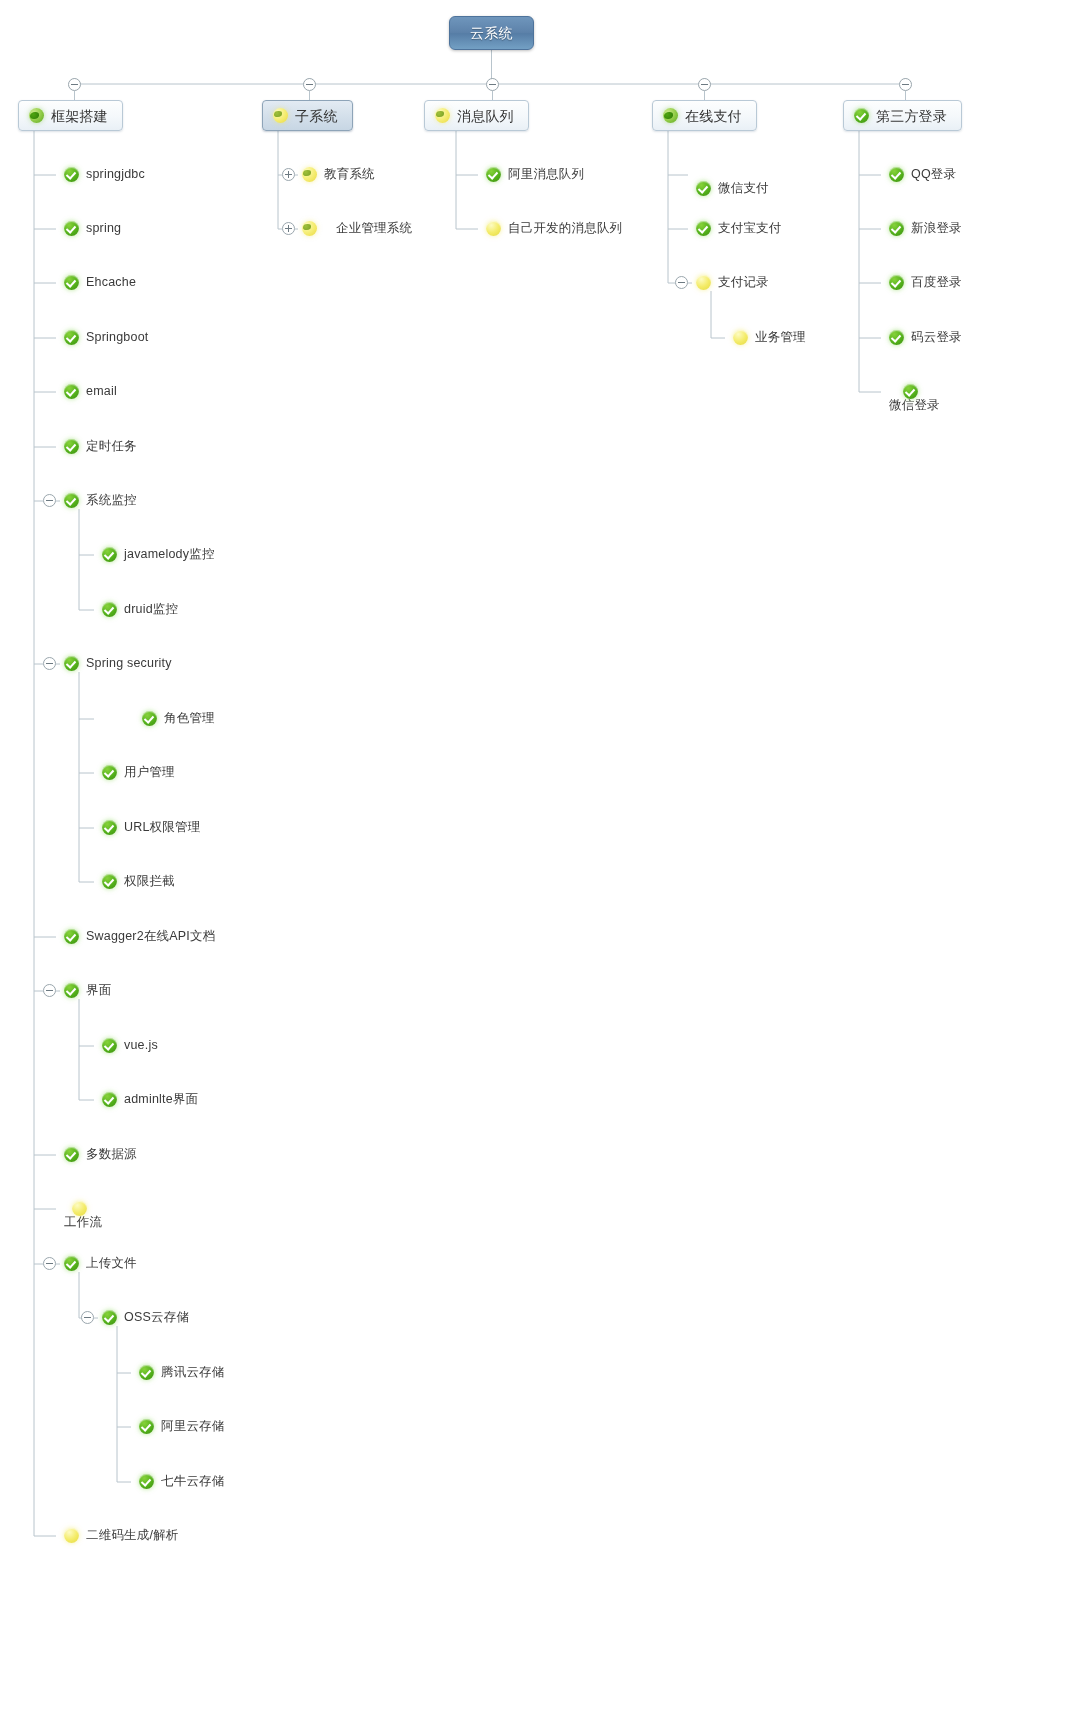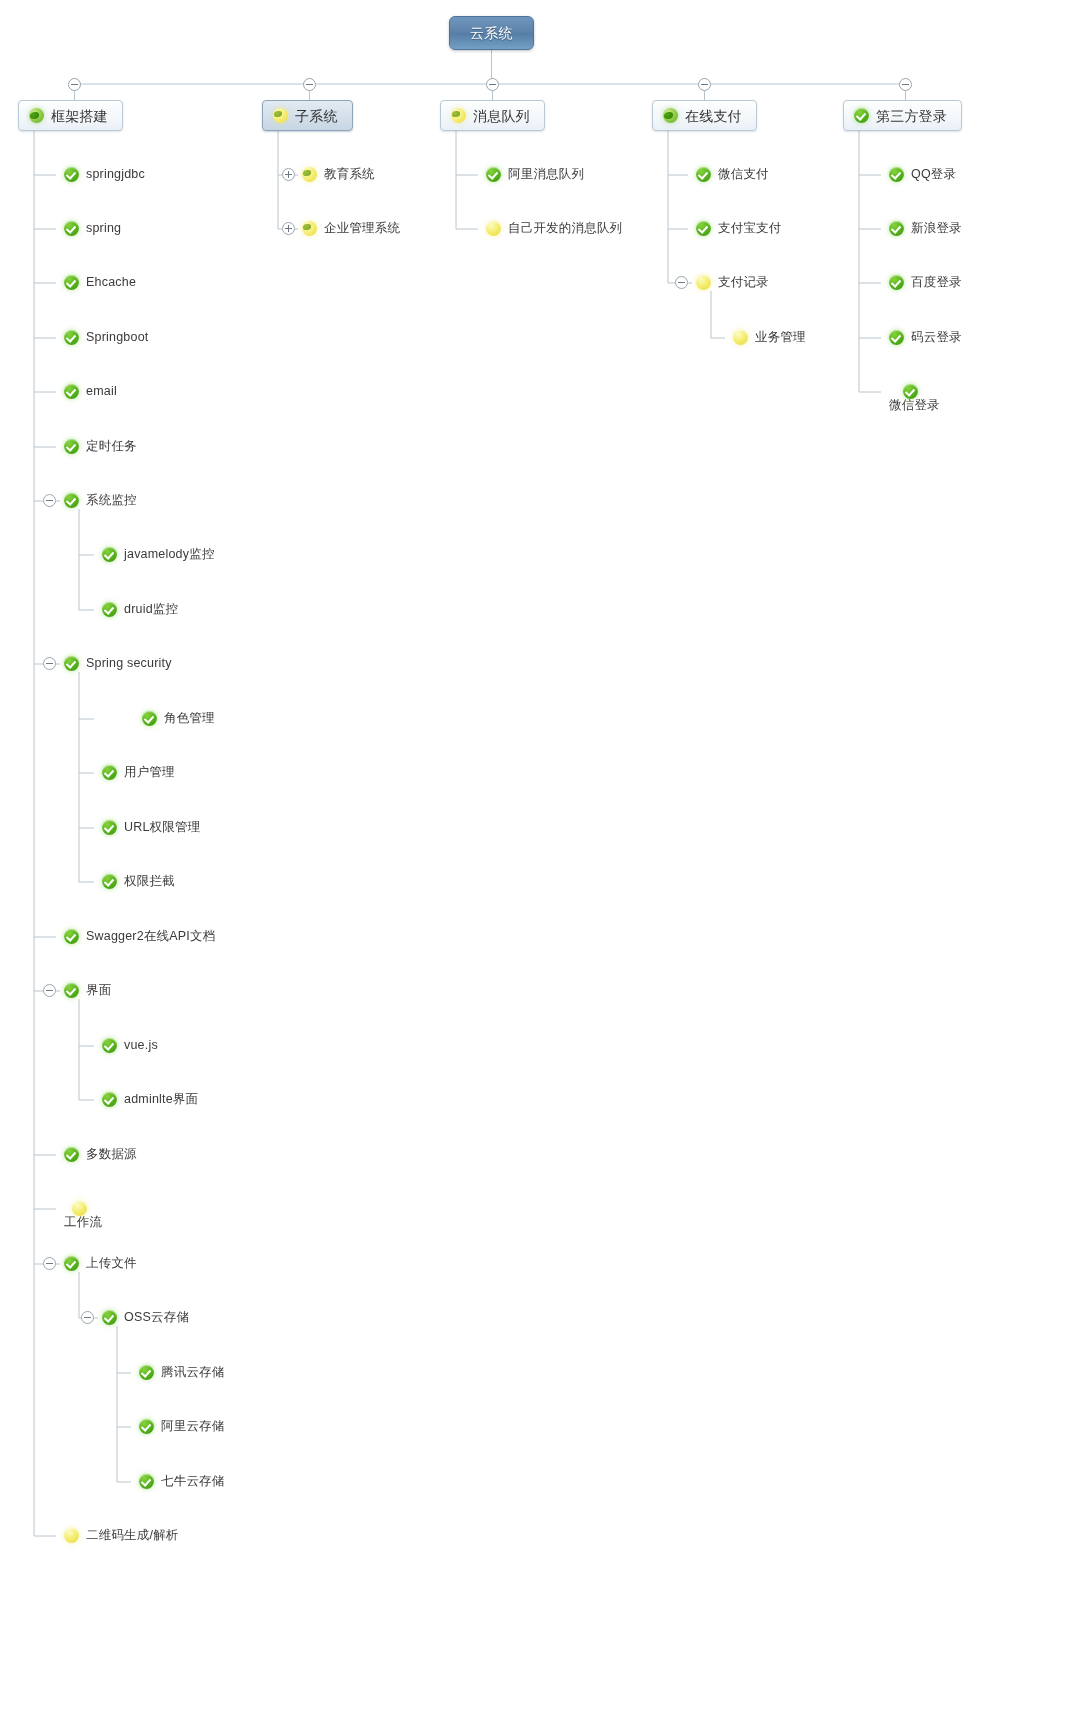--- a/index.html
+++ b/index.html
@@ -346,44 +346,44 @@
       <div class="toggle" style="left: 303px; top: 78px;"></div>
       <div class="node lvl1 selected" style="left: 262px; top: 100px;">
         <span class="ico leaf-yellow"></span>
         <span class="lbl">子系统</span>
       </div>
       <div class="node leaf" style="left: 302px; top: 167px;">
         <span class="ico leaf-yellow"></span>
         <span class="lbl">教育系统</span>
       </div>
       <div class="toggle plus" style="left: 282px; top: 168px;"></div>
-      <div class="node leaf" style="left: 302px; top: 221px;">
+      <div class="node leaf" style="left: 302px; top: 221px; gap: 12px;">
         <span class="ico leaf-yellow"></span>
         <span class="lbl">企业管理系统</span>
       </div>
       <div class="toggle plus" style="left: 282px; top: 222px;"></div>
       <div class="toggle" style="left: 486px; top: 78px;"></div>
-      <div class="node lvl1" style="left: 440px; top: 100px;">
+      <div class="node lvl1" style="left: 424px; top: 100px;">
         <span class="ico leaf-yellow"></span>
         <span class="lbl">消息队列</span>
       </div>
       <div class="node leaf" style="left: 486px; top: 167px;">
         <span class="ico check"></span>
         <span class="lbl">阿里消息队列</span>
       </div>
       <div class="node leaf" style="left: 486px; top: 221px;">
         <span class="ico pending"></span>
         <span class="lbl">自己开发的消息队列</span>
       </div>
       <div class="toggle" style="left: 698px; top: 78px;"></div>
       <div class="node lvl1" style="left: 652px; top: 100px;">
         <span class="ico leaf-green"></span>
         <span class="lbl">在线支付</span>
       </div>
-      <div class="node leaf" style="left: 696px; top: 167px;">
+      <div class="node leaf" style="left: 696px; top: 181px;">
         <span class="ico check"></span>
         <span class="lbl">微信支付</span>
       </div>
       <div class="node leaf" style="left: 696px; top: 221px;">
         <span class="ico check"></span>
         <span class="lbl">支付宝支付</span>
       </div>
       <div class="node leaf" style="left: 696px; top: 275px;">
         <span class="ico pending"></span>
         <span class="lbl">支付记录</span>

